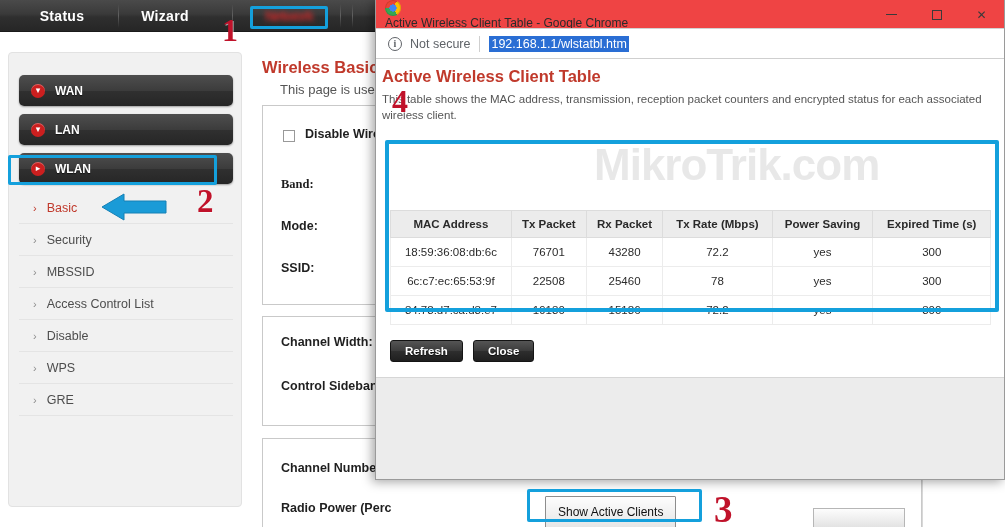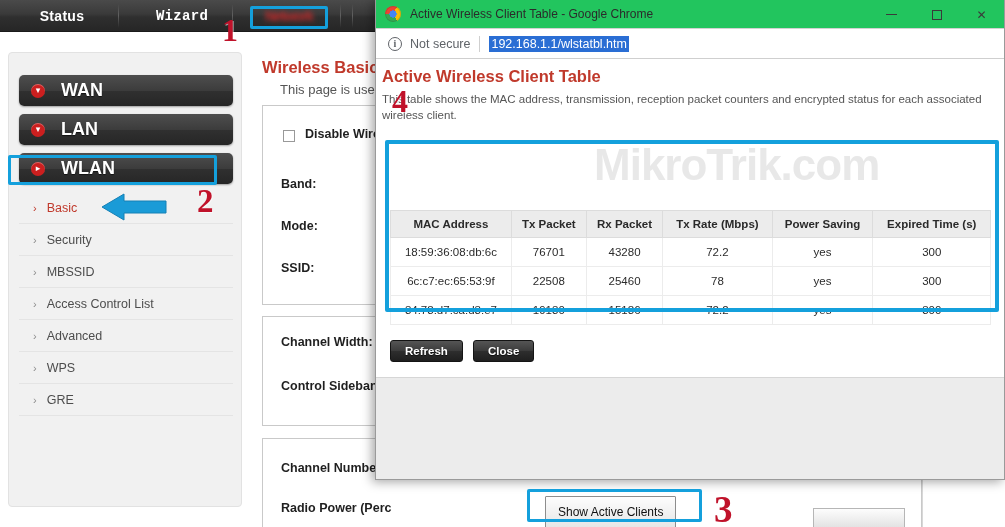--- a/index.html
+++ b/index.html
@@ -27,21 +27,21 @@
     position: absolute; top: 0; height: 32px;
     display: flex; align-items: center; justify-content: center;
     color: #ffffff; font-size: 14px; font-weight: bold;
     letter-spacing: .3px;
   }
   .topnav .sep {
     position: absolute; top: 4px; width: 1px; height: 24px;
     background: linear-gradient(to bottom, rgba(255,255,255,0) 0%, rgba(255,255,255,.22) 50%, rgba(255,255,255,0) 100%);
   }
   .tab-status { left: 16px; width: 92px; }
-  .tab-wizard { left: 136px; width: 92px; font-family: Liberation Mono, monospace; }
+  .tab-wizard { left: 119px; width: 92px; }
   .tab-third  { left: 250px; width: 78px; }
   .blur-text {
     color: #c42b2b; font-weight: bold; font-size: 14px;
     filter: blur(2.6px); letter-spacing: -1px;
   }
 
   
   .sidebar-wrap {
     position: absolute; left: 8px; top: 52px; width: 234px; height: 455px;
     background: #f1f1f1; border: 1px solid #e2e2e2; border-radius: 4px;
@@ -56,21 +56,21 @@
     box-shadow: 0 1px 2px rgba(0,0,0,.35);
   }
   .grp .chev {
     width: 14px; height: 14px; border-radius: 50%;
     background: #cc1f1f; color: #fff; font-size: 9px;
     display: flex; align-items: center; justify-content: center;
     margin-left: 12px; line-height: 1;
     box-shadow: inset 0 1px 0 rgba(255,255,255,.3);
   }
   .grp .lbl {
-    color: #fff; font-size: 18px; font-weight: bold; margin-left: 16px;
+    color: #fff; font-size: 12px; font-weight: bold; margin-left: 10px;
     text-shadow: 0 1px 1px rgba(0,0,0,.6);
   }
 
   .subitem {
     position: relative; height: 32px; display: flex; align-items: center;
     border-bottom: 1px solid #e4e4e4;
     padding-left: 14px; font-size: 12.5px; color: #4d4d4d;
   }
   .subitem .ar { color: #8d8d8d; font-size: 11px; margin-right: 10px; }
   .subitem.active { color: #c0392b; }
@@ -154,23 +154,24 @@
 
   
   .popup {
     position: absolute; left: 375px; top: 0; width: 630px; height: 480px;
     background: #ffffff;
     box-shadow: -3px 2px 10px rgba(0,0,0,.35);
     border: 1px solid #9a9a9a; border-top: none;
   }
   .titlebar {
     position: relative; height: 29px;
-    background: #22c55e;
-    display: flex; align-items: center;
+    background: #ef4444;
+    display: flex; 
     border-bottom: 1px solid #d2d2d2;
+    flex-direction: column;
   }
   .chrome-logo {
     width: 16px; height: 16px; border-radius: 50%;
     margin-left: 9px; flex: 0 0 auto;
     background:
       radial-gradient(circle at 50% 50%, #4285f4 0 31%, rgba(0,0,0,0) 32%),
       conic-gradient(from -90deg, #ea4335 0 33%, #fbbc05 0 66%, #34a853 0 100%);
     box-shadow: inset 0 0 0 1px rgba(0,0,0,.12);
   }
   .win-title {
@@ -315,42 +316,42 @@
         <div class="subitem">
           <span class="ar">›</span>
           <span>MBSSID</span>
         </div>
         <div class="subitem">
           <span class="ar">›</span>
           <span>Access Control List</span>
         </div>
         <div class="subitem">
           <span class="ar">›</span>
-          <span>Advanced</span>
+          <span>Disable</span>
         </div>
         <div class="subitem">
           <span class="ar">›</span>
           <span>WPS</span>
         </div>
         <div class="subitem">
           <span class="ar">›</span>
           <span>GRE</span>
         </div>
 
       </div>
     </div>
 
     <div class="content">
       <div class="page-title">Wireless Basic</div>
       <div class="page-desc">This page is used to c</div>
 
       <div class="panel panel-a">
         <div class="chk" style="left:20px; top:24px;"></div>
         <div class="frow" style="left:42px; top:21px;">Disable Wirele</div>
-        <div class="frow" style="top:71px;">Band:</div>
+        <div class="frow" style="top:71px;font-family:Liberation Serif, serif;">Band:</div>
         <div class="frow" style="top:113px;">Mode:</div>
         <div class="frow" style="top:155px;">SSID:</div>
       </div>
 
       <div class="panel panel-b">
         <div class="frow" style="top:18px;">Channel Width:</div>
         <div class="frow" style="top:62px;">Control Sideband:</div>
       </div>
 
       <div class="panel panel-c">

